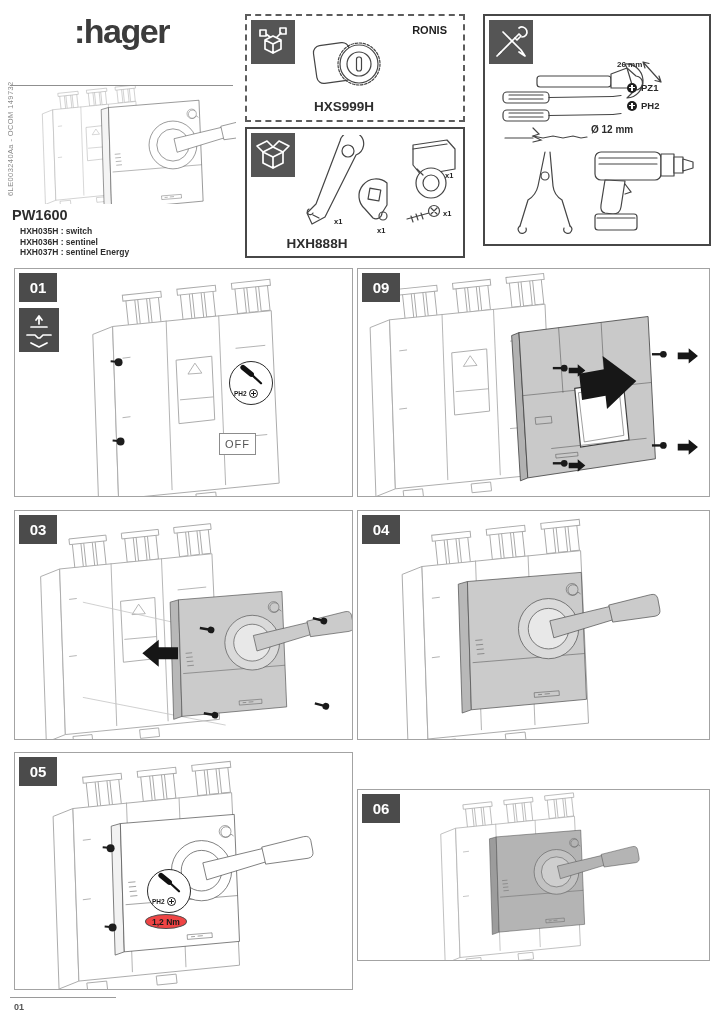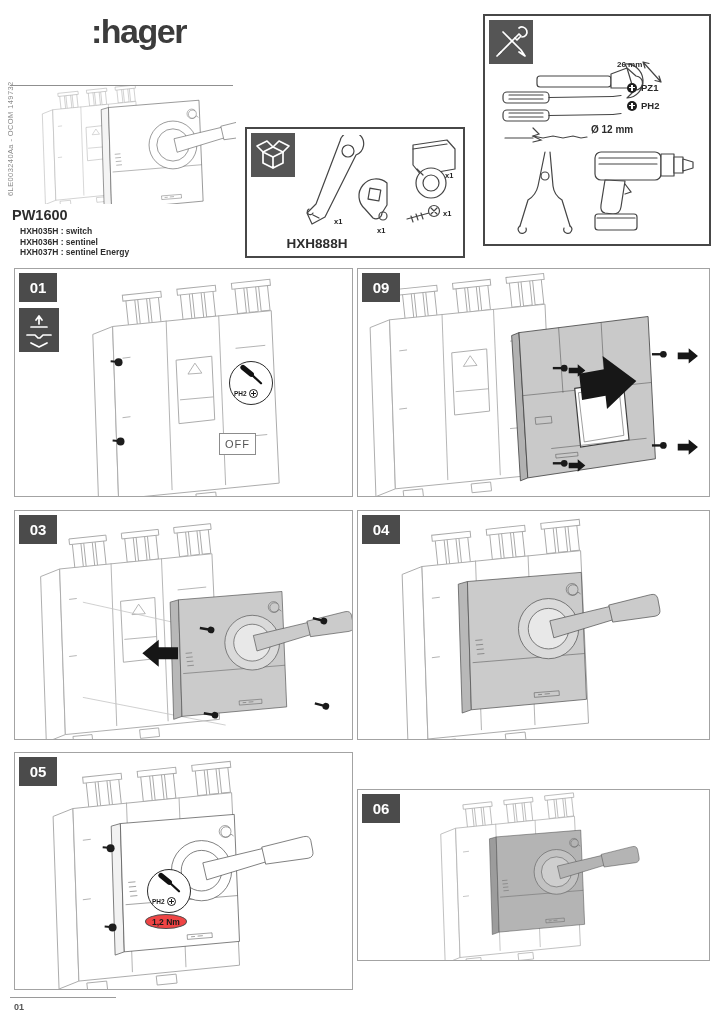--- a/index.html
+++ b/index.html
@@ -1,20 +1,20 @@
 <!DOCTYPE html>
 <html><head>
 <meta charset="utf-8">
 <style>
   html,body{margin:0;padding:0;background:#e8e8e8;}
   .page{position:relative;width:724px;height:1024px;background:#ffffff;
         font-family:"Liberation Sans", sans-serif;overflow:hidden;color:#2e2e2e;}
   .abs{position:absolute;}
   
-  .logo{left:74px;top:12px;font-size:34px;font-weight:800;letter-spacing:-1.5px;color:#3c3c3c;margin-left:17px;}
+  .logo{left:74px;top:12px;font-size:34px;font-weight:800;letter-spacing:-1.5px;color:#3c3c3c;}
   .rule{left:10px;top:85px;width:223px;height:1px;background:#8f8f8f;}
   .vert{left:6px;top:196px;transform:rotate(-90deg);transform-origin:0 0;
         font-size:7.5px;color:#8a8a8a;white-space:nowrap;letter-spacing:.4px;}
   .prodname{left:12px;top:207px;font-size:14.5px;font-weight:700;}
   .prodlines{left:12px;top:226px;font-size:8.5px;font-weight:700;line-height:10.5px;margin-left:8px;}
   
   .box{box-sizing:border-box;background:#fff;}
   .box-ronis{left:245px;top:14px;width:220px;height:108px;border:2px dashed #5c5c5c;}
   .box-kit{left:245px;top:127px;width:220px;height:131px;border:2px solid #474747;}
   .box-tools{left:483px;top:14px;width:228px;height:232px;border:2px solid #474747;}
@@ -147,20 +147,37 @@
     </g>
   </svg>
 
   <div class="abs prodname">PW1600</div>
   <div class="abs prodlines">
     <div>HXH035H : switch</div>
     <div>HXH036H : sentinel</div>
     <div>HXH037H : sentinel Energy</div>
   </div>
 
+  <div class="abs box box-ronis">
+    <div class="tile">
+      <svg width="44" height="44" viewBox="0 0 44 44">
+        <path class="wt" d="M14,20 L22,16 L30,20 L22,24 Z M14,20 L14,29 L22,33 L22,24 M30,20 L30,29 L22,33"></path>
+        <path class="wt" d="M9,10 h6 v6 h-6 Z M29,8 h6 v6 h-6 Z M15,14 l4,3 M30,13 l-4,4"></path>
+      </svg>
+    </div>
+    <span class="ronis-brand">RONIS</span>
+    <svg class="abs" style="left:62px;top:18px" width="84" height="60" viewBox="0 0 84 60">
+      <rect class="ol" x="6" y="10" width="36" height="38" rx="7" transform="rotate(-8 24 29)"></rect>
+      <circle class="oln" cx="50" cy="30" r="21" stroke-dasharray="2.5 1.6" stroke-width="3"></circle>
+      <circle class="ol" cx="50" cy="30" r="19"></circle>
+      <circle class="ol" cx="50" cy="30" r="12"></circle>
+      <rect class="ol" x="47.5" y="23" width="5" height="14" rx="2.2"></rect>
+    </svg>
+    <div class="ronis-ref">HXS999H</div>
+  </div>
 
   <div class="abs box box-kit">
     <div class="tile">
       <svg width="44" height="44" viewBox="0 0 44 44">
         <path class="wt" d="M12,19 L22,14 L32,19 L22,24 Z"></path>
         <path class="wt" d="M12,19 L6,13 L16,8 L22,14 M32,19 L38,13 L28,8 L22,14"></path>
         <path class="wt" d="M12,19 L12,30 L22,35 L22,24 M32,19 L32,30 L22,35"></path>
       </svg>
     </div>
     <svg class="abs" style="left:48px;top:6px" width="166" height="100" viewBox="0 0 166 100">

